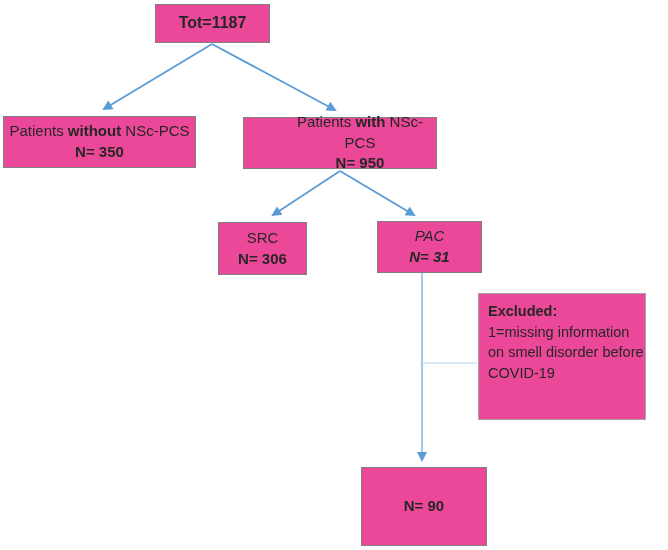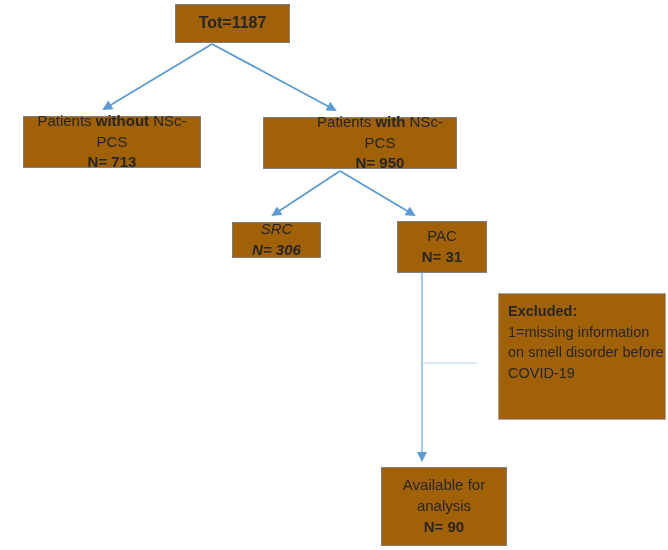--- a/index.html
+++ b/index.html
@@ -19,40 +19,39 @@
     pointer-events: none;
   }
   .arrow      { stroke: var(--arrow, #5B9BD5); stroke-width: 1.8; fill: none; }
   .line-light { stroke: var(--line-light, #8AB5E2); stroke-width: 1.5; fill: none; }
   .link-light { stroke: var(--link-light, #AFD0EC); stroke-width: 1.2; fill: none; }
   #ah path    { fill: var(--arrow, #5B9BD5); }
 
   .box {
     position: absolute;
     box-sizing: border-box;
-    background: #a16207;
+    background: #ec4899;
     border: 1.5px solid var(--box-border, #7F7F7F);
     display: flex;
     flex-direction: column;
     justify-content: center;
     align-items: center;
     text-align: center;
     font-size: 15px;
     line-height: 1.38;
-    margin-left: 20px;
   }
   .box .bold { font-weight: bold; }
   .box-total {
     left: 155px; top: 4px; width: 115px; height: 39px;
     font-size: 16px; font-weight: bold;
   }
-  .box-without { left: 3px;   top: 116px; width: 178px; height: 52px; }
+  .box-without { left: 3px;   top: 116px; width: 193px; height: 52px; }
   .box-with    { left: 243px; top: 117px; width: 194px; height: 52px; padding-left: 40px; }
-  .box-src     { left: 212px; top: 222px; width: 89px;  height: 36px; font-style: italic; }
-  .box-pac     { left: 377px; top: 221px; width: 90px;  height: 52px; }
+  .box-src     { left: 218px; top: 222px; width: 89px;  height: 53px; }
+  .box-pac     { left: 377px; top: 221px; width: 105px;  height: 52px; font-style: italic; }
   .box-excluded {
     left: 478px; top: 293px; width: 168px; height: 127px;
     border: 1.2px solid var(--excluded-border, #A6A6A6);
     justify-content: flex-start;
     align-items: flex-start;
     text-align: left;
     padding: 7px 0 6px 9px;
     font-size: 14.5px;
     line-height: 1.42;
   }
@@ -82,21 +81,21 @@
   </svg>
 
   <div class="box box-total">
     <span>Tot=1187</span>
   </div>
 
   <div class="box box-without">
     <div>
       <span>Patients </span><b>without</b><span> NSc-PCS</span>
     </div>
-    <div class="bold">N= 713</div>
+    <div class="bold">N= 350</div>
   </div>
 
   <div class="box box-with">
     <div>
       <span>Patients </span><b>with</b><span> NSc-PCS</span>
     </div>
     <div class="bold">N= 950</div>
   </div>
 
   <div class="box box-src">
@@ -108,17 +107,16 @@
     <div>PAC</div>
     <div class="bold">N= 31</div>
   </div>
 
   <div class="box box-excluded">
     <div class="bold">Excluded:</div>
     <div class="wrapline">1=missing information on smell disorder before COVID-19</div>
   </div>
 
   <div class="box box-available">
-    <div>Available for analysis</div>
     <div class="bold">N= 90</div>
   </div>
 
 </div>
 
 </body></html>

